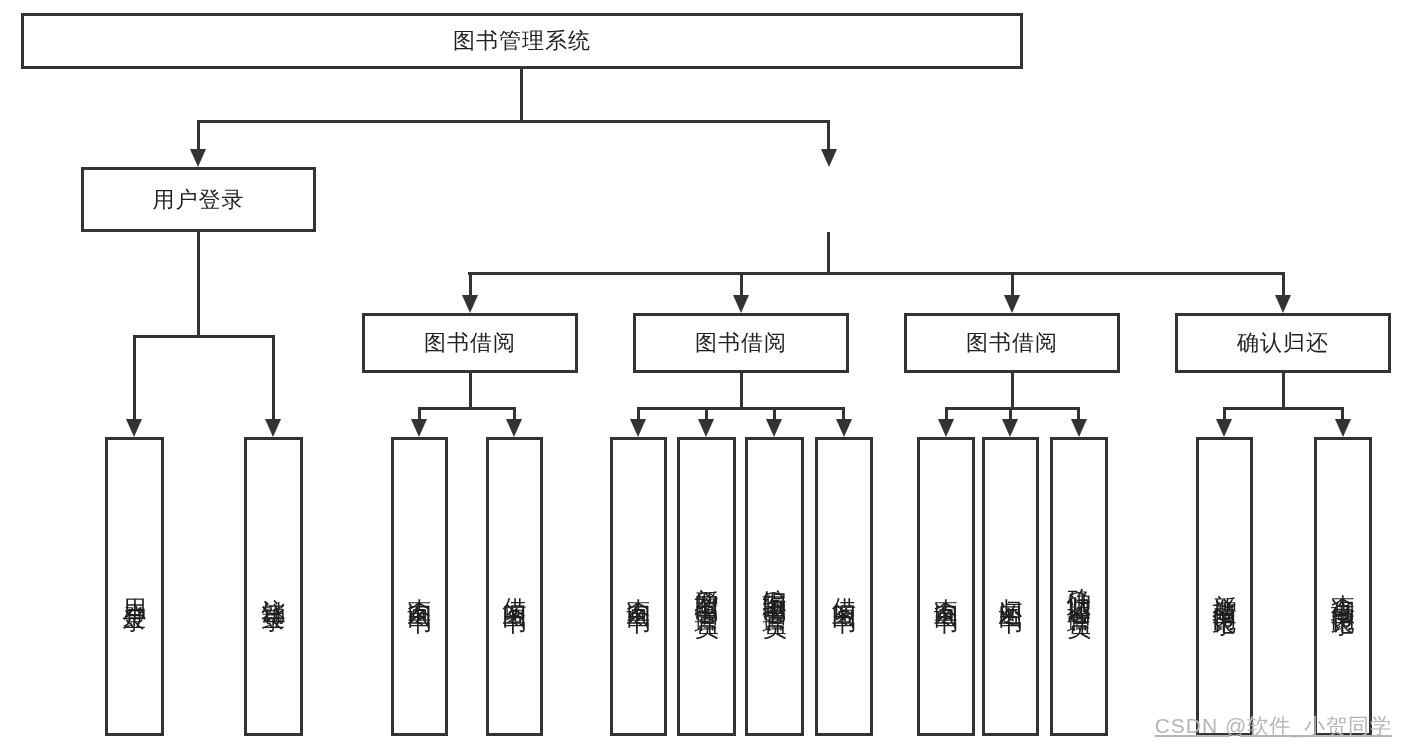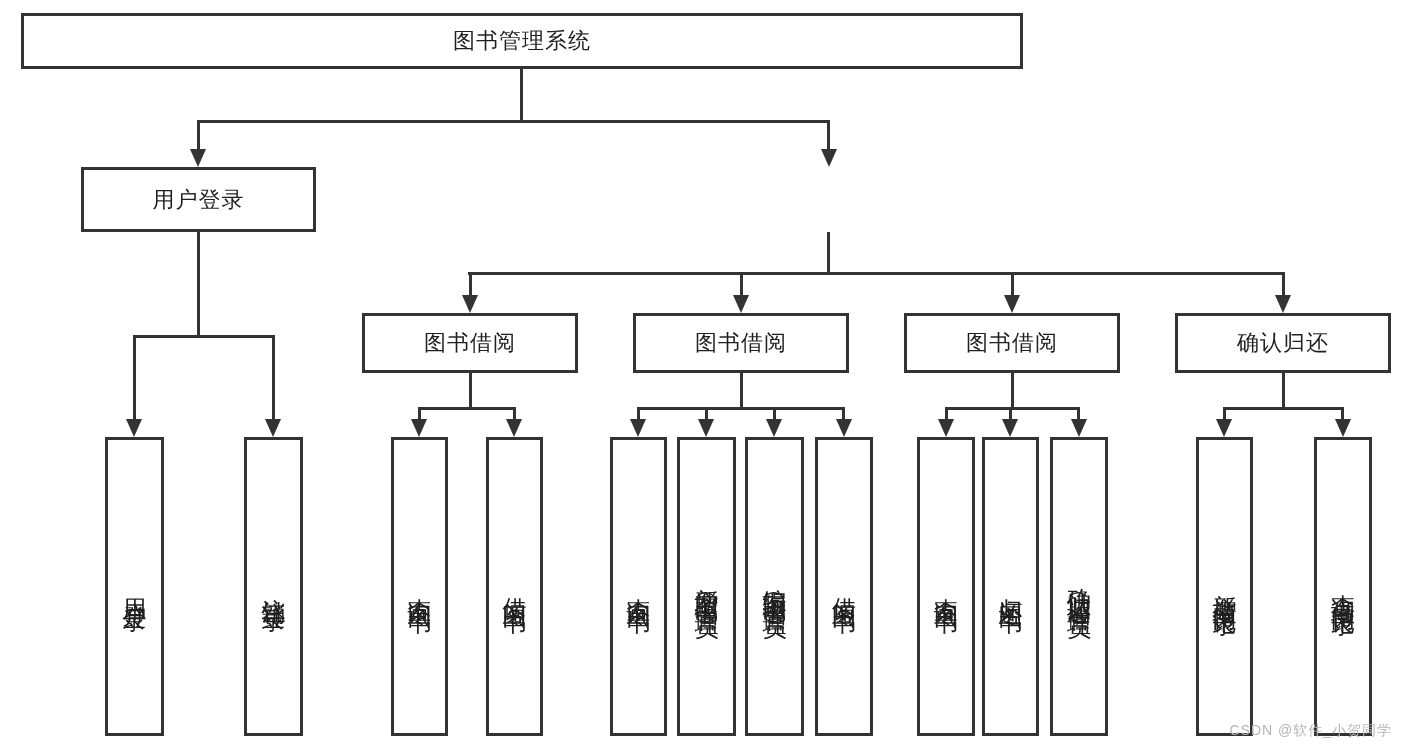--- a/index.html
+++ b/index.html
@@ -18,22 +18,22 @@
     writing-mode:vertical-rl;text-orientation:mixed;
     font-size:24px;letter-spacing:4px;line-height:1;white-space:nowrap;
   }
   .line{position:absolute;background:var(--line,#333);}
   .ah{
     position:absolute;width:0;height:0;
     border-left:8px solid transparent;border-right:8px solid transparent;
     border-top:18px solid var(--line,#333);
   }
   .watermark{
-    position:absolute;right:13px;bottom:7px;font-size:14px;letter-spacing:1px;
-    color:var(--wm,#b5b5b5);white-space:nowrap;
+    position:absolute;right:13px;bottom:7px;font-size:21px;letter-spacing:1px;
+    color:var(--wm,#b5b5b5);white-space:nowrap;text-decoration:underline;
   }
 </style>
 </head>
 <body>
 
 <div class="canvas">
 
   <div class="node hbox" style="left:21px;top:13px;width:1002px;height:56px">
     <span>图书管理系统</span>
   </div>

